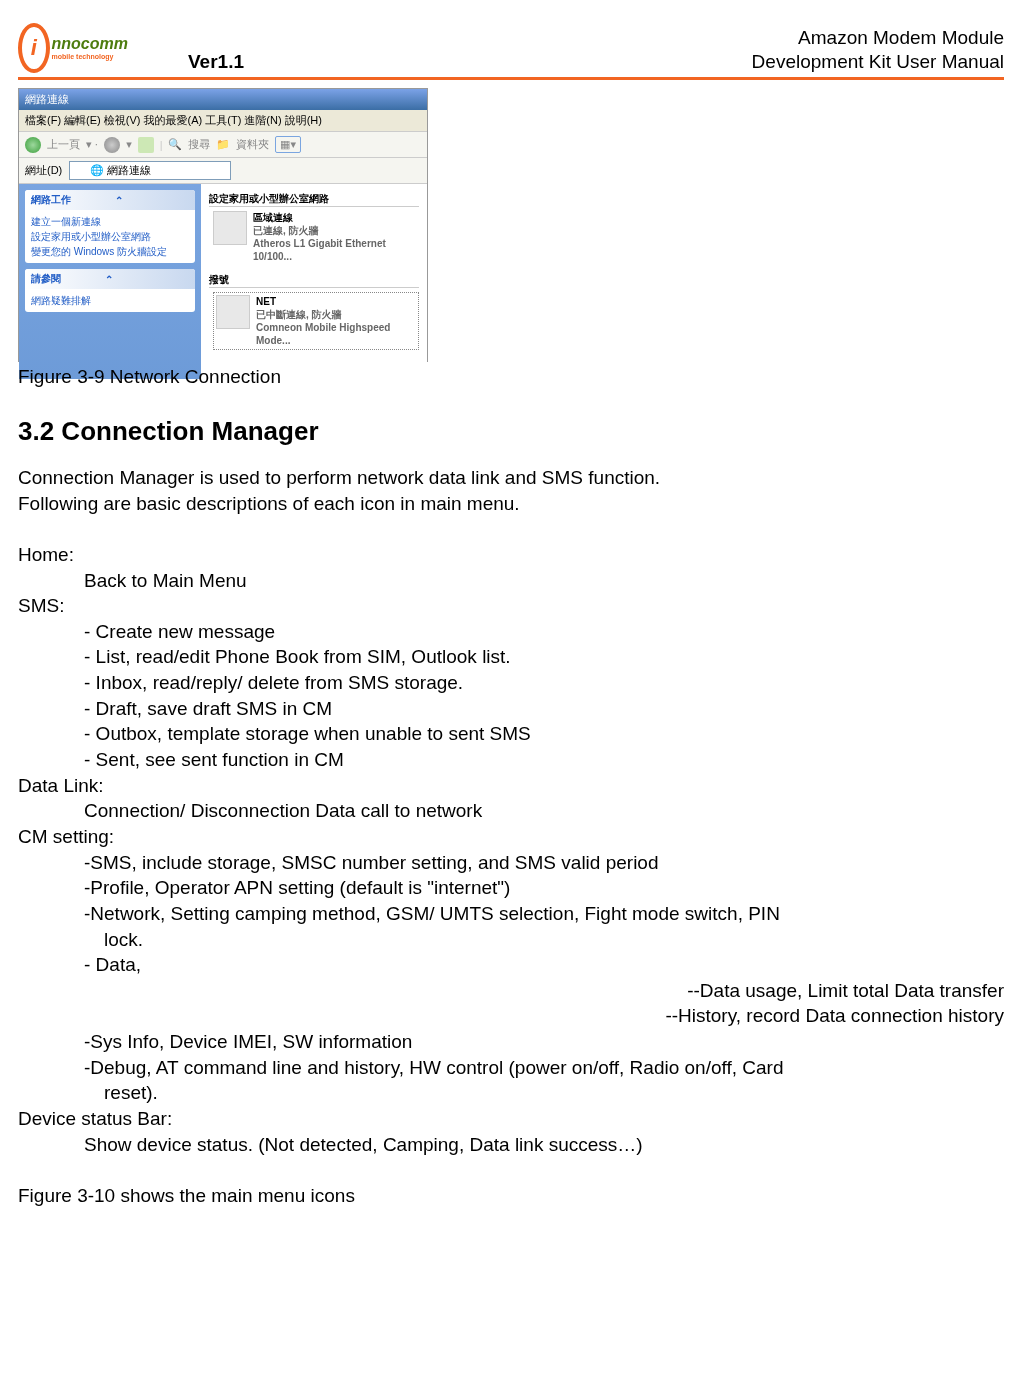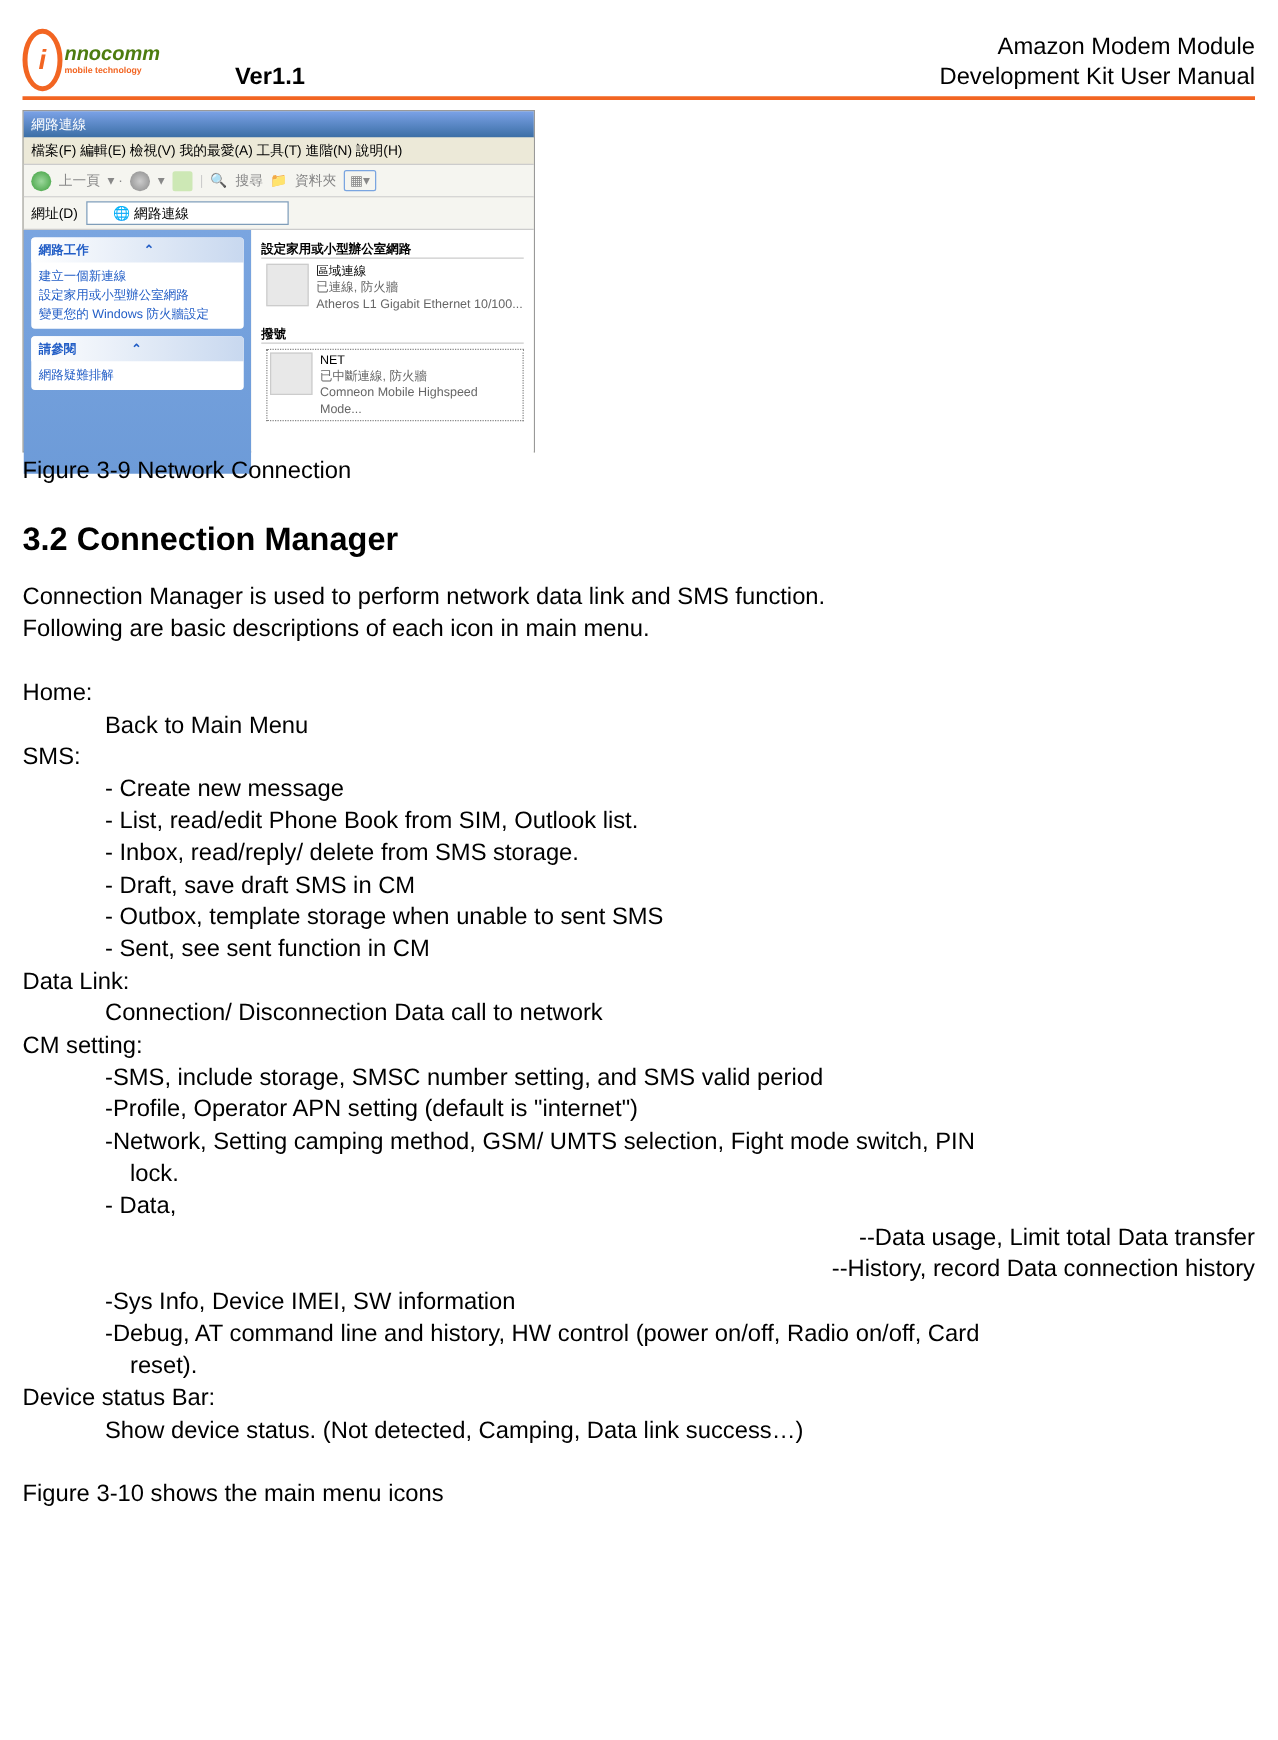--- a/index.html
+++ b/index.html
@@ -166,20 +166,21 @@
     .ss-conn-icon {
       width: 32px;
       height: 32px;
       background: #e8e8e8;
       border: 1px solid #ccc;
       flex-shrink: 0;
     }
     .ss-conn-text {
       line-height: 1.3;
       color: #666;
+      font-weight: bold;
     }
     .ss-conn-text .main {
       color: black;
     }
     .figure-caption {
       font-size: 19px;
       margin-bottom: 28px;
     }
     h2.section-heading {
       font-size: 26px;

